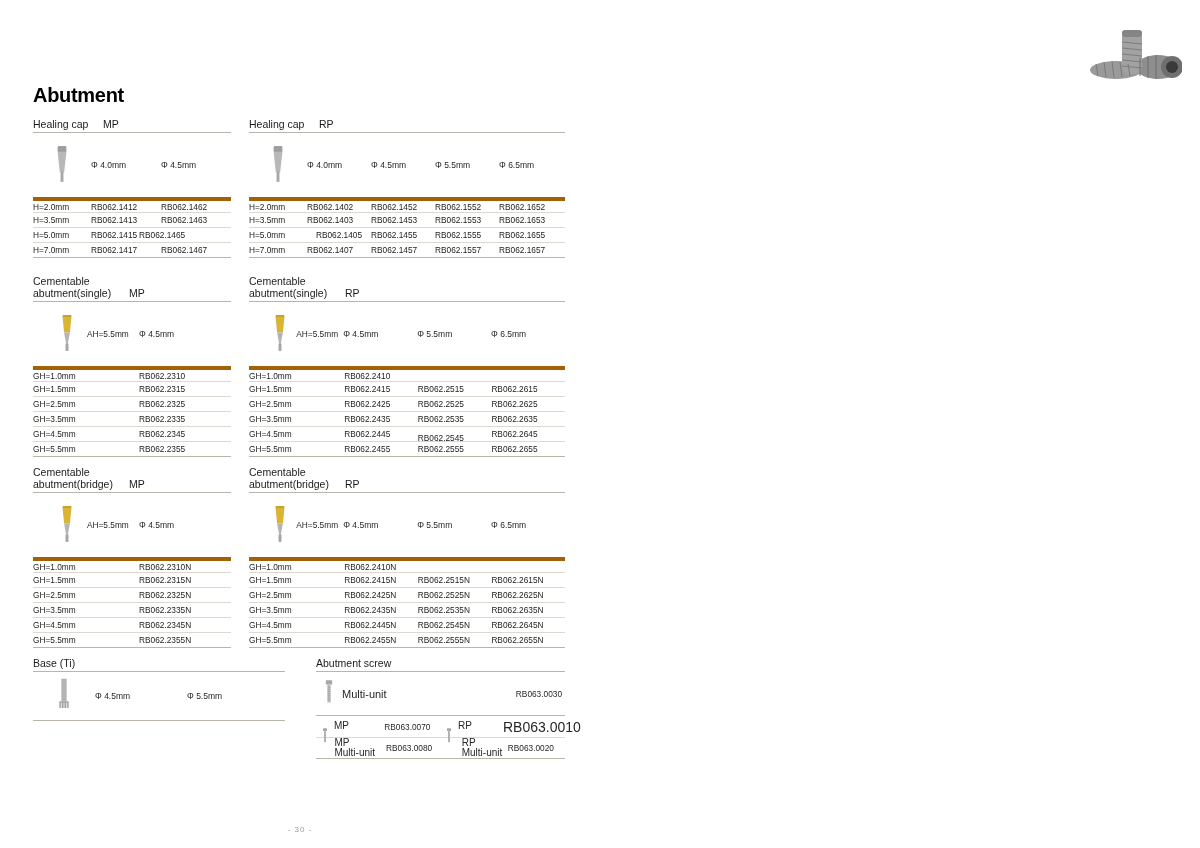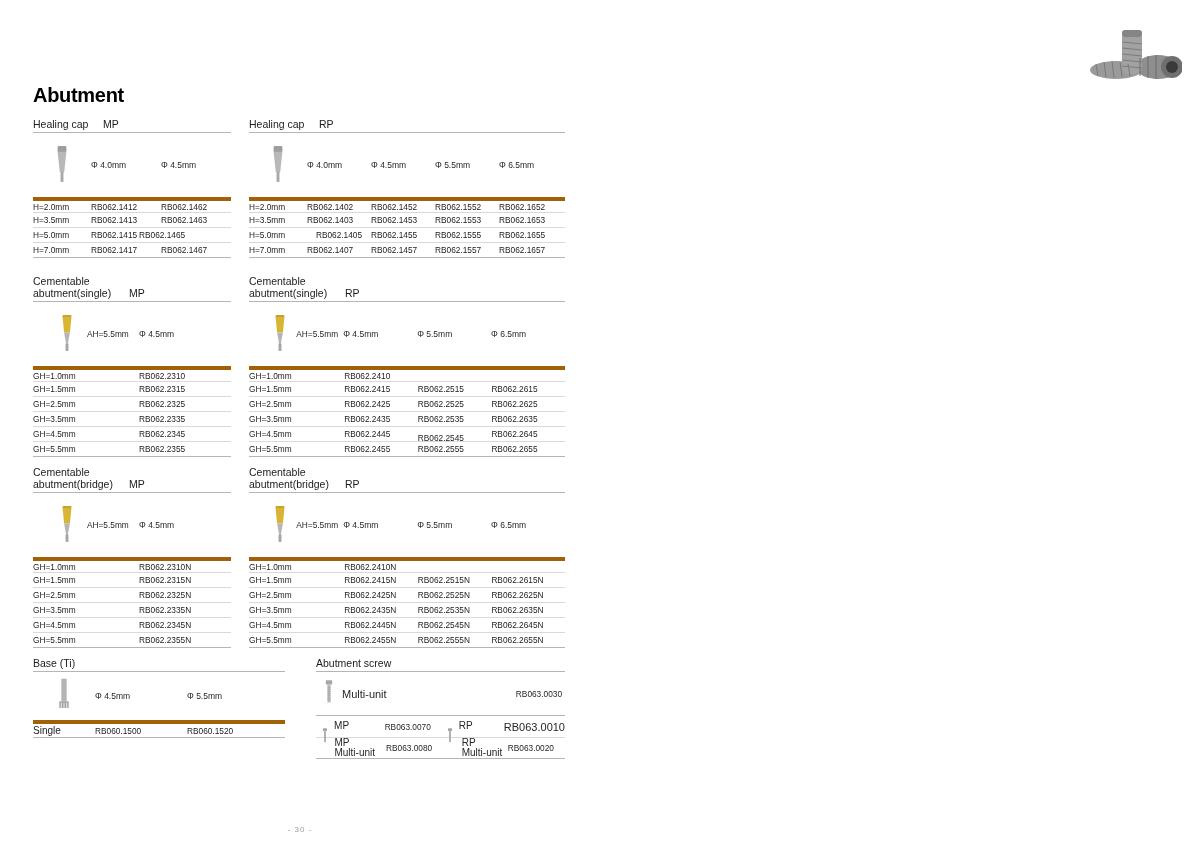--- a/index.html
+++ b/index.html
@@ -399,25 +399,20 @@
               <rect x="11" y="4" width="8" height="34" fill="#b4b4b4"></rect>
               <rect x="8" y="38" width="14" height="10" fill="#a0a0a0"></rect>
               <rect x="10" y="40" width="2" height="8" fill="#dcdcdc"></rect>
               <rect x="14" y="40" width="2" height="8" fill="#dcdcdc"></rect>
               <rect x="18" y="40" width="2" height="8" fill="#dcdcdc"></rect>
             </svg>
           </div>
           <div class="cell" style="width: 92px;">Φ 4.5mm</div>
           <div class="cell" style="width: 92px;">Φ 5.5mm</div>
         </div>
-        <div class="datarow first" style="height: 17px;">
-          <div class="lbl" style="width: 62px; font-size: 10px;">Single</div>
-          <div class="cell" style="width: 92px;">RB060.1500</div>
-          <div class="cell" style="width: 92px;">RB060.1520</div>
-        </div>
         <div class="tbl-bottom"></div>
       </div>
       <div class="tbl" style="left: 316px; top: 657px; width: 249px;">
         <div class="tbl-head">
           <div class="cap">Abutment screw</div>
         </div>
         <div class="rule"></div>
         <div class="sizerow" style="height: 44px; border-bottom: 1px solid rgb(185, 181, 173);">
           <div class="imgcell" style="width: 26px;">
             <svg viewBox="0 0 30 60" width="16" height="36" class="prod">
@@ -458,21 +453,21 @@
               <line x1="12" y1="16" x2="18" y2="18" stroke="#8e8e8e" stroke-width="1"></line>
               <line x1="12" y1="20" x2="18" y2="22" stroke="#8e8e8e" stroke-width="1"></line>
               <line x1="12" y1="24" x2="18" y2="26" stroke="#8e8e8e" stroke-width="1"></line>
               <line x1="12" y1="28" x2="18" y2="30" stroke="#8e8e8e" stroke-width="1"></line>
               <line x1="12" y1="32" x2="18" y2="34" stroke="#8e8e8e" stroke-width="1"></line>
               <line x1="12" y1="36" x2="18" y2="38" stroke="#8e8e8e" stroke-width="1"></line>
               <line x1="12" y1="40" x2="18" y2="42" stroke="#8e8e8e" stroke-width="1"></line>
             </svg>
           </div>
           <div class="cell" style="width: 50px; font-size: 10px; white-space: pre-line; line-height: 1.05;">RP</div>
-          <div class="cell" style="width: 62px; font-size: 11px;">RB063.0010</div>
+          <div class="cell" style="width: 62px; font-size: 14px;">RB063.0010</div>
         </div>
         <div class="sizerow" style="height: 21px; border-top: 1px solid rgb(221, 217, 210);">
           <div class="imgcell" style="width: 20px;"></div>
           <div class="cell" style="width: 56px; font-size: 10px; white-space: pre-line; line-height: 1.05;">MP
 Multi-unit</div>
           <div class="cell" style="width: 62px; font-size: 8.3px;">RB063.0080</div>
           <div class="imgcell" style="width: 20px;"></div>
           <div class="cell" style="width: 50px; font-size: 10px; white-space: pre-line; line-height: 1.05;">RP
 Multi-unit</div>
           <div class="cell" style="width: 62px; font-size: 8.3px;">RB063.0020</div>

